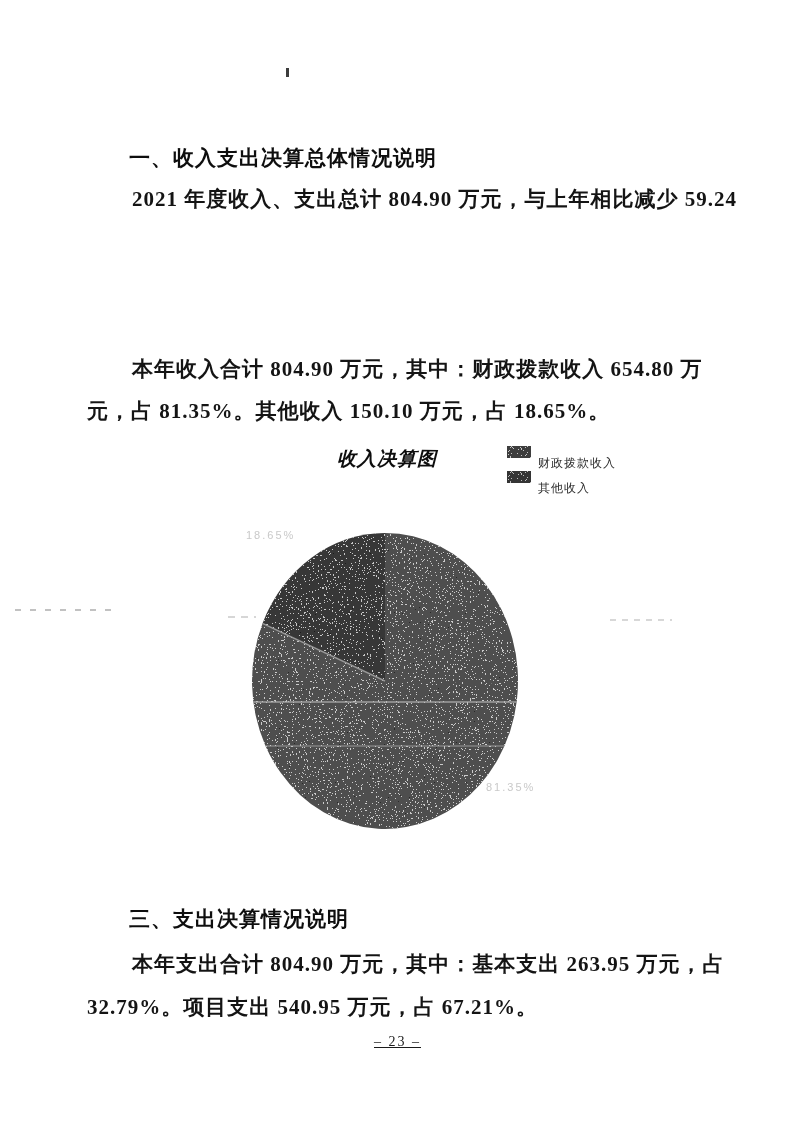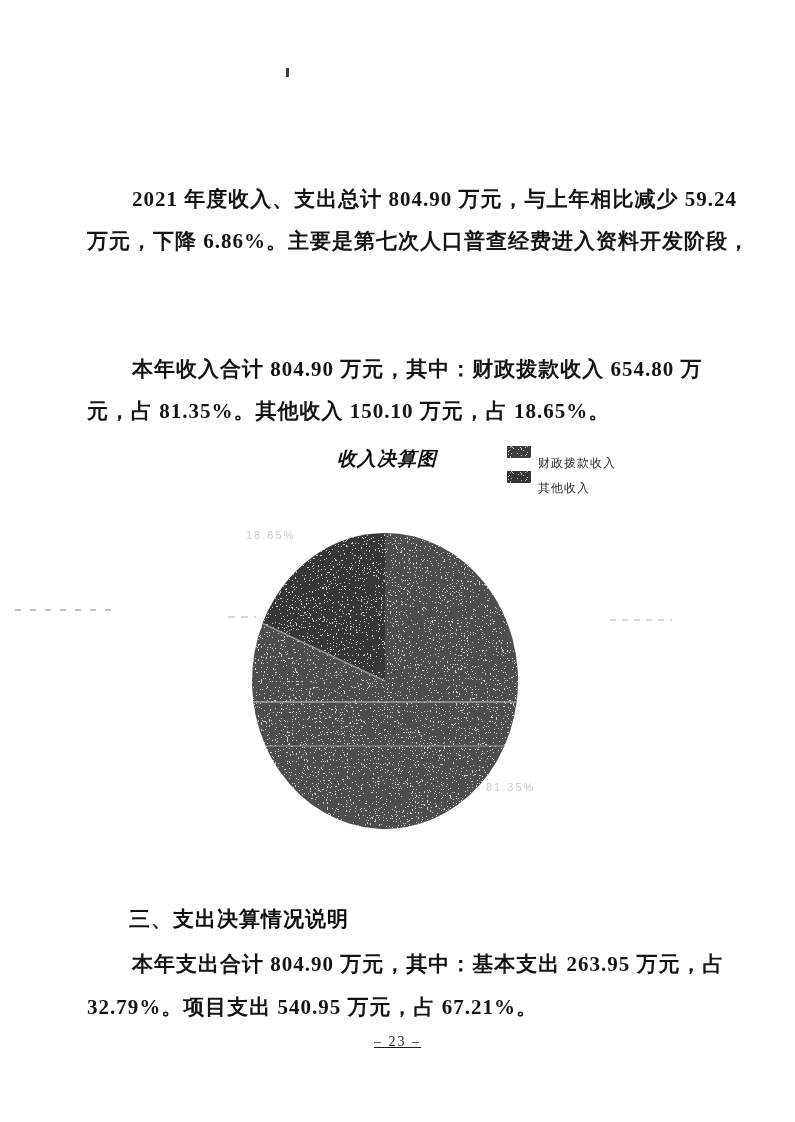--- a/index.html
+++ b/index.html
@@ -86,22 +86,22 @@
   </defs>
 </svg>
 
 <div class="page">
 
   <div class="speck"></div>
   <div class="streak s1"></div>
   <div class="streak s2"></div>
   <div class="streak s3"></div>
 
+  <div class="heading" style="top:144px">一、收入支出决算总体情况说明</div>
   <div class="bline fl" style="top:185px">2021 年度收入、支出总计 804.90 万元，与上年相比减少 59.24</div>
-  <div class="bline" style="top:227px">万元，下降 6.86%。主要是第七次人口普查经费进入资料开发阶段，</div>
 
   <div class="bline fl" style="top:355px">本年收入合计 804.90 万元，其中：财政拨款收入 654.80 万</div>
   <div class="bline" style="top:397px">元，占 81.35%。其他收入 150.10 万元，占 18.65%。</div>
 
   <div class="chart-title">收入决算图</div>
   <div class="legend">
     <div class="legend-row">
       <svg class="swatch" width="24" height="12" viewBox="0 0 24 12">
         <rect width="24" height="12" fill="#3d3d3d"></rect>
         <rect width="24" height="12" filter="url(#grainSwatch)" opacity="0.85"></rect>

